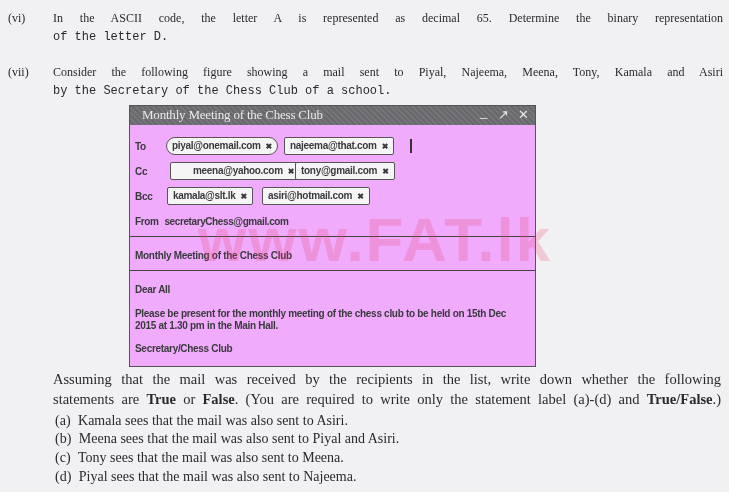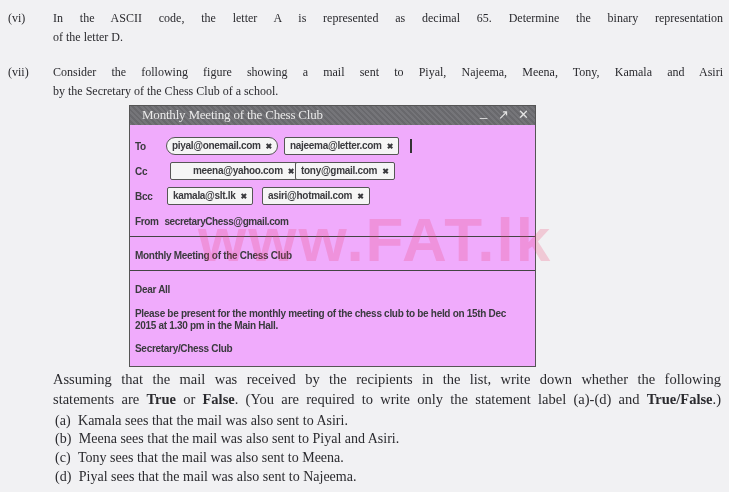--- a/index.html
+++ b/index.html
@@ -5,21 +5,21 @@
     html, body { margin: 0; padding: 0; }
     body {
       width: 729px; height: 492px; overflow: hidden; position: relative;
       background: #f1f1f3;
       font-family: "Liberation Serif", serif;
       color: #2a2a2e;
     }
     .q { position: absolute; font-size: 12px; line-height: 19px; }
     .q .lbl { position: absolute; left: 0; top: 0; }
     .q .txt { position: absolute; text-align: justify; text-align-last: justify; }
-    .q .txt.last { text-align-last: left; }
+    .q .txt.last { text-align-last: left; font-family: Liberation Mono, monospace; }
 
     
     .mail {
       position: absolute; left: 129px; top: 105px; width: 405px; height: 260px;
       border: 1px solid #555; background: #f0abfc;
       font-family: "Liberation Sans", sans-serif; color: #3a3a3e;
     }
     .titlebar {
       position: absolute; left: 0; top: 0; right: 0; height: 19px;
       background: #6e6e72;
@@ -79,21 +79,21 @@
     <span class="ctl" style="left:368px;">↗</span>
     <span class="ctl" style="left:388px;">✕</span>
   </div>
 
   <div class="row" style="top:31px; width:395px;">
     <span class="rlabel">To</span>
     <span class="chip" style="left:31px;border-radius:9px;">
       <span>piyal@onemail.com</span><span class="x">✖</span>
     </span>
     <span class="chip" style="left:149px;">
-      <span>najeema@letter.com</span><span class="x">✖</span>
+      <span>najeema@that.com</span><span class="x">✖</span>
     </span>
     <span class="cursor" style="left:275px;"></span>
   </div>
 
   <div class="row" style="top:56px; width:395px;">
     <span class="rlabel">Cc</span>
     <span class="chip" style="left:35px;padding-left:22px;">
       <span>meena@yahoo.com</span><span class="x">✖</span>
     </span>
     <span class="chip" style="left:160px;">

